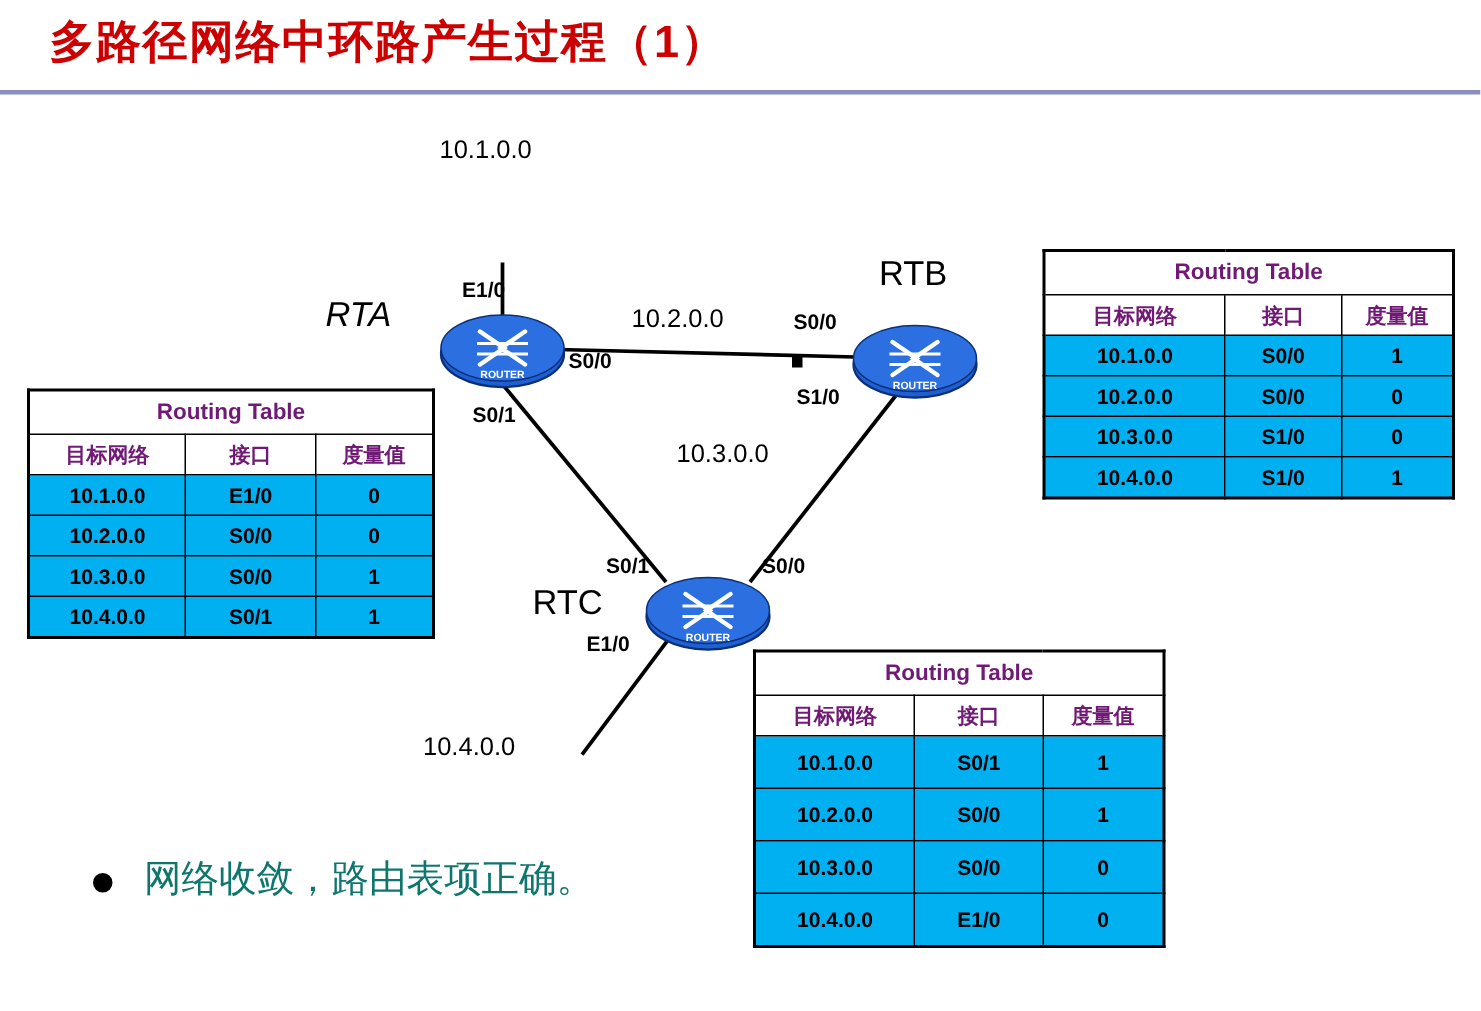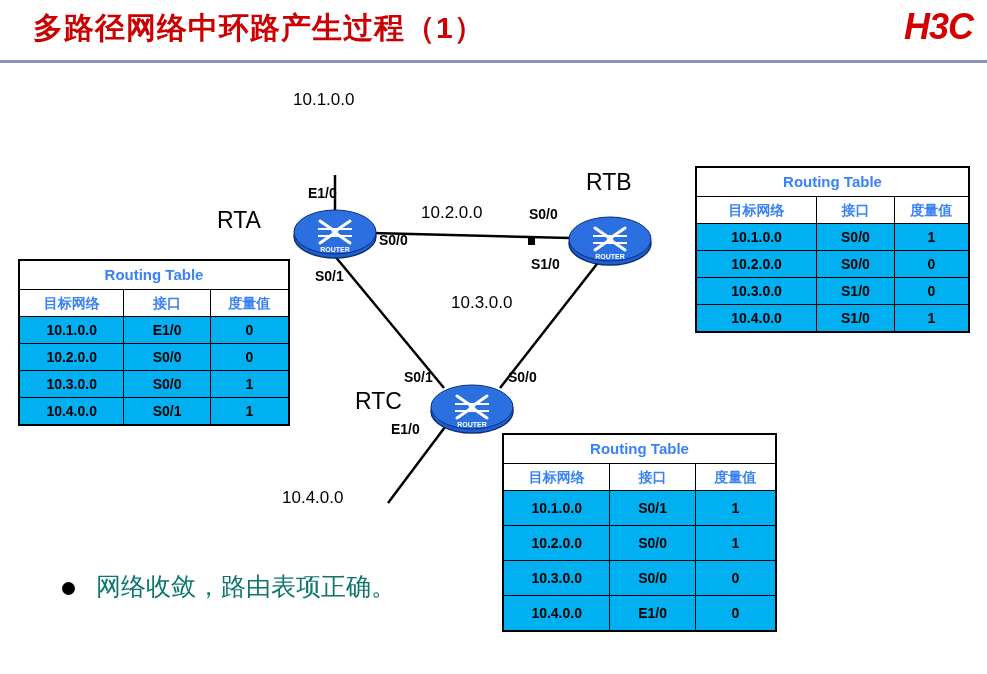--- a/index.html
+++ b/index.html
@@ -64,21 +64,21 @@
     border-collapse: collapse;
     background: #ffffff;
     border: 2px solid #000000;
     font-size: 14px;
   }
   .rtable td, .rtable th {
     border: 1px solid #000000;
     padding: 0;
     text-align: center;
     font-weight: bold;
-    color: #3b82f6;
+    color: #701a75;
     height: 26px;
     line-height: 26px;
   }
   .rtable .caption-cell {
     font-size: 15px;
     background: #ffffff;
     height: 28px;
     line-height: 28px;
   }
   .rtable .hdr td {
@@ -154,21 +154,20 @@
     color: #0f766e;
     line-height: 36px;
     width: 380px;
   }
 </style>
 </head>
 <body>
 
 <div id="header">
   <div id="slide-title">多路径网络中环路产生过程（1）</div>
-  <div id="logo">H3C</div>
 </div>
 <div id="header-rule"></div>
 
 <div id="canvas">
 
   <svg id="diagram" viewBox="0 0 987 611">
 
     <line x1="335" y1="112" x2="335" y2="160" stroke="#000" stroke-width="2.5"></line>
 
     <line x1="372" y1="170" x2="570" y2="175" stroke="#000" stroke-width="2.5"></line>
@@ -201,21 +200,21 @@
       <ellipse cx="472" cy="348" rx="41" ry="22" fill="#1f5fd0" stroke="#0b2f78" stroke-width="1.5"></ellipse>
       <ellipse cx="472" cy="344" rx="41" ry="22" fill="#2b6fe0" stroke="#0b2f78" stroke-width="1"></ellipse>
       <path d="M457 333 L473 344 L457 355 M487 333 L471 344 L487 355" stroke="#ffffff" stroke-width="3" fill="none" stroke-linecap="round"></path>
       <path d="M455 341 L489 341 M455 348 L489 348" stroke="#ffffff" stroke-width="2" fill="none"></path>
       <text x="472" y="364" font-size="7" font-weight="bold" fill="#ffffff" text-anchor="middle" font-family="'Liberation Sans', sans-serif">ROUTER</text>
     </g>
   </svg>
 
   <div class="dlabel" style="left:293px; top:27px;">10.1.0.0</div>
   <div class="dlabel small" style="left:308px; top:122px;">E1/0</div>
-  <div class="dlabel big" style="left:217px; top:144px;">RTA</div>
+  <div class="dlabel big" style="left:217px; top:133px;font-style:italic;">RTA</div>
   <div class="dlabel big" style="left:586px; top:106px;">RTB</div>
   <div class="dlabel big" style="left:355px; top:325px;">RTC</div>
 
   <div class="dlabel" style="left:421px; top:140px;">10.2.0.0</div>
   <div class="dlabel small" style="left:529px; top:143px;">S0/0</div>
   <div class="dlabel small" style="left:531px; top:193px;">S1/0</div>
   <div class="dlabel small" style="left:379px; top:169px;">S0/0</div>
   <div class="dlabel small" style="left:315px; top:205px;">S0/1</div>
 
   <div class="dlabel" style="left:451px; top:230px;">10.3.0.0</div>

